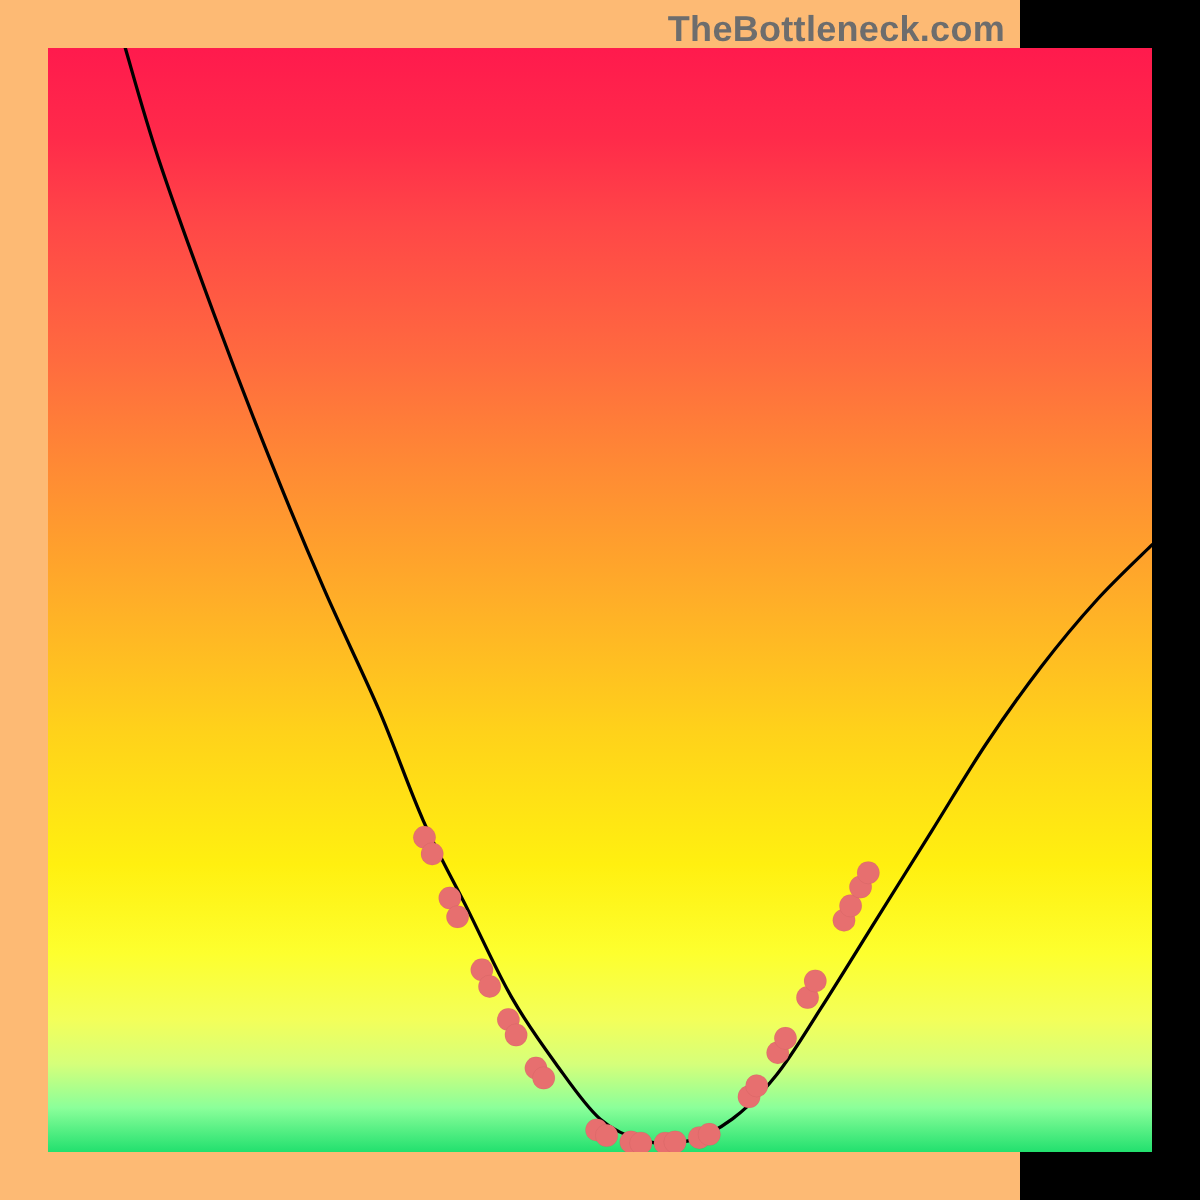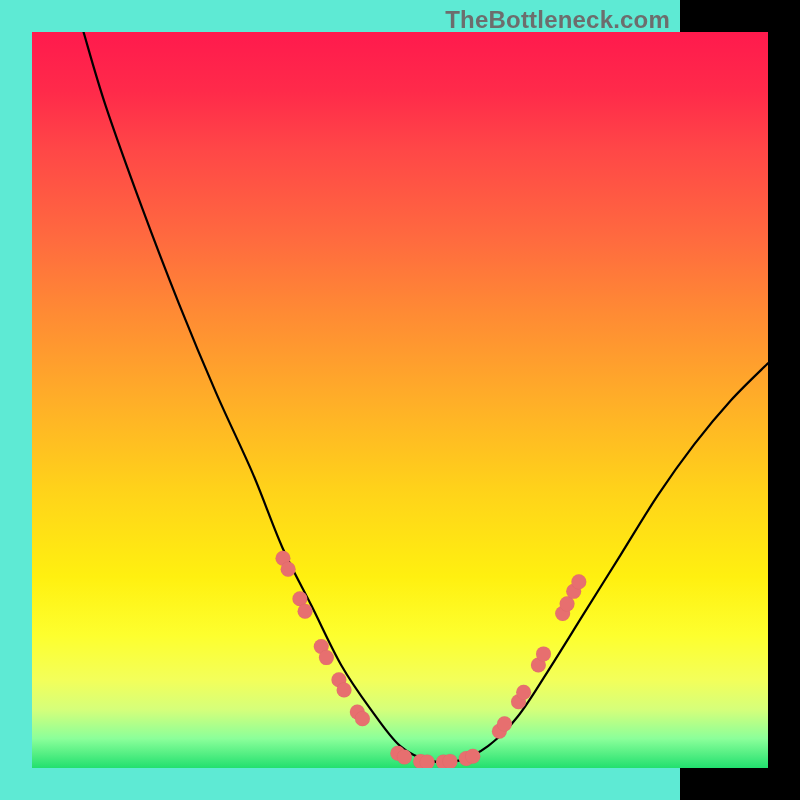--- a/index.html
+++ b/index.html
@@ -9,21 +9,21 @@
     height: 800px;
     background: #000;
     overflow: hidden;
   }
   .frame {
     position: absolute;
     top: 0;
     left: 0;
     width: 680px;
     height: 800px;
-    background: #5eead4;
+    background: #fdba74;
   }
   .plot-area {
     position: absolute;
     top: 32px;
     left: 32px;
     width: 736px;
     height: 736px;
     background: linear-gradient(to bottom,
       #ff1a4d 0%,
       #ff2a4a 8%,

